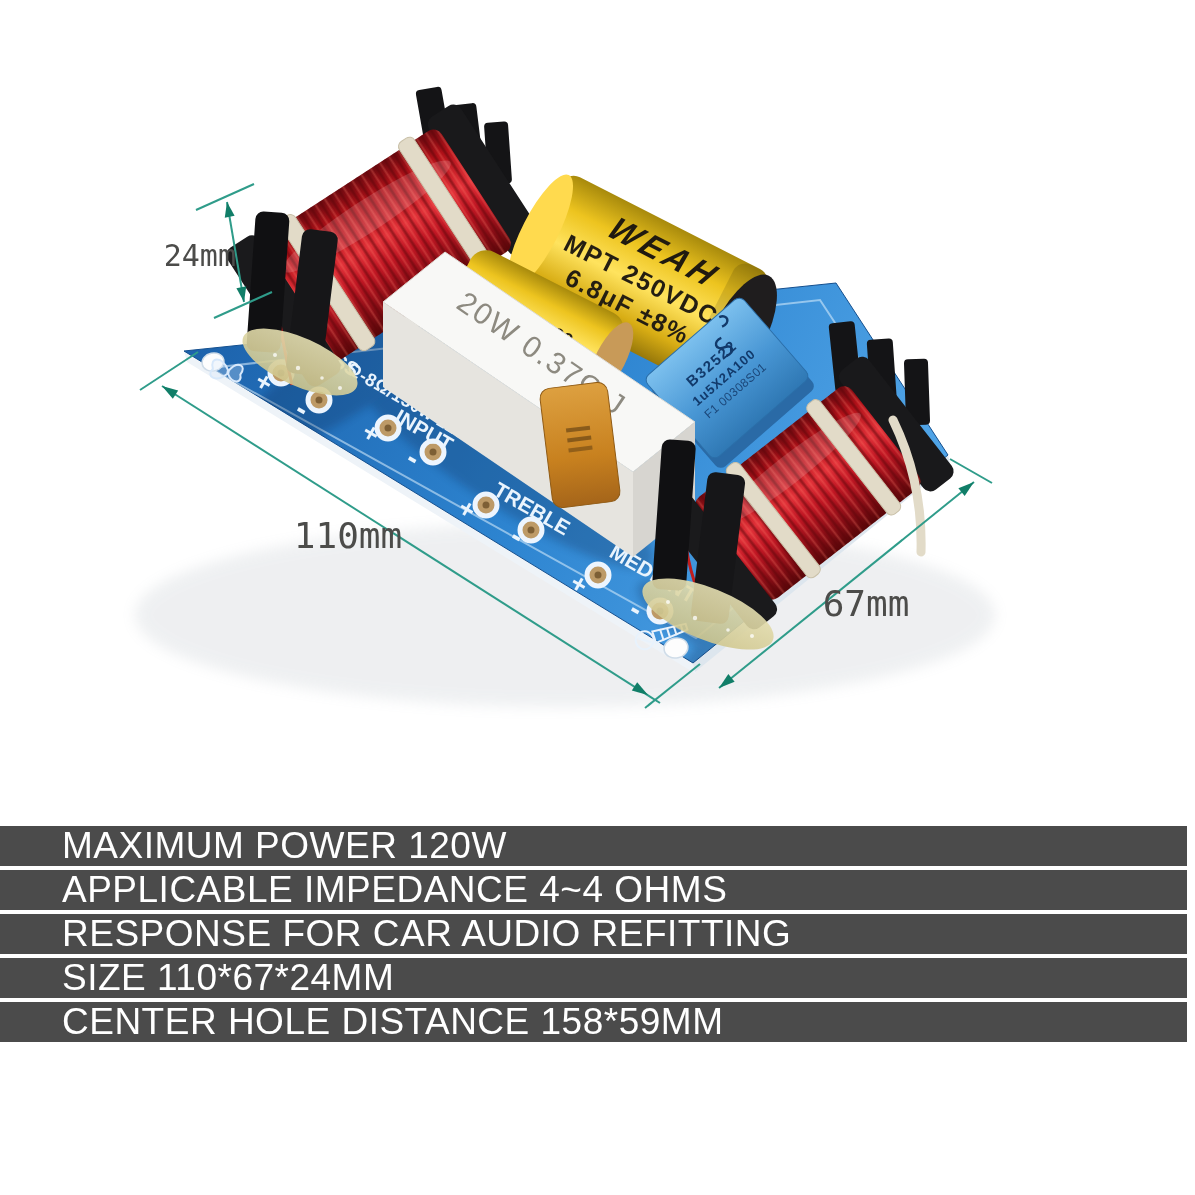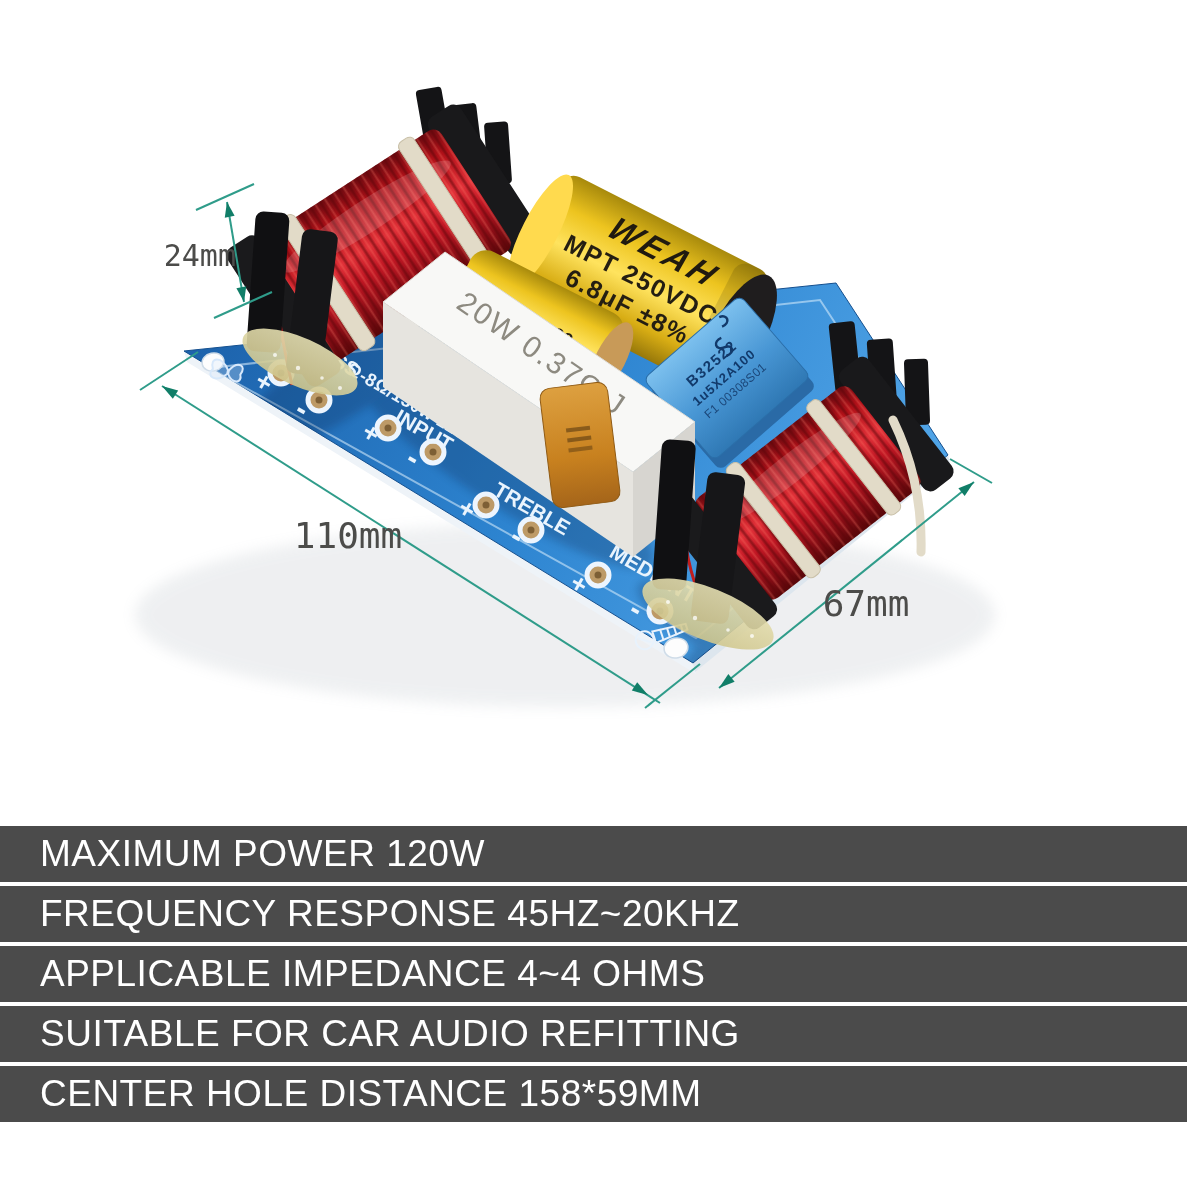--- a/index.html
+++ b/index.html
@@ -1,21 +1,21 @@
 <!DOCTYPE html>
 <html><head>
 <meta charset="utf-8">
 <style>
   html,body{margin:0;padding:0;background:#ffffff;}
   body{width:1195px;height:1195px;position:relative;overflow:hidden;
        font-family:"Liberation Sans",sans-serif;}
   .photo-wrap{position:absolute;left:0;top:0;width:1195px;height:825px;}
   .specs{position:absolute;left:0;top:826px;width:1187px;}
-  .bar{height:56px;background:#4b4b4b;margin-bottom:4px;display:flex;
-       align-items:center;padding-left:40px;box-sizing:border-box;}
+  .bar{height:40px;background:#4b4b4b;margin-bottom:4px;display:flex;
+       align-items:center;padding-left:62px;box-sizing:border-box;}
   .bar span{font-size:37px;color:#ffffff;letter-spacing:.5px;
             font-family:"Liberation Sans",sans-serif;white-space:nowrap;}
   svg text{font-family:"Liberation Sans",sans-serif;}
   .dimlabel{font-family:"DejaVu Sans Mono",monospace;fill:#4c4c4a;}
   .silk{fill:#eaf4fd;font-weight:bold;}
 </style>
 </head>
 <body>
 
 <div class="photo-wrap">
@@ -277,24 +277,24 @@
   </g>
   <text class="dimlabel" x="866" y="616" text-anchor="middle" font-size="36">67mm</text>
 </svg>
 </div>
 
 <div class="specs">
   <div class="bar">
       <span>MAXIMUM POWER 120W</span>
     </div>
   <div class="bar">
-      <span>FREQUENCY RESPONSE 45HZ~20KHZ</span>
-    </div>
-  <div class="bar">
       <span>APPLICABLE IMPEDANCE 4~4 OHMS</span>
     </div>
   <div class="bar">
-      <span>SUITABLE FOR CAR AUDIO REFITTING</span>
+      <span>RESPONSE FOR CAR AUDIO REFITTING</span>
+    </div>
+  <div class="bar">
+      <span>SIZE 110*67*24MM</span>
     </div>
   <div class="bar">
       <span>CENTER HOLE DISTANCE 158*59MM</span>
     </div>
 </div>
 
 </body></html>

